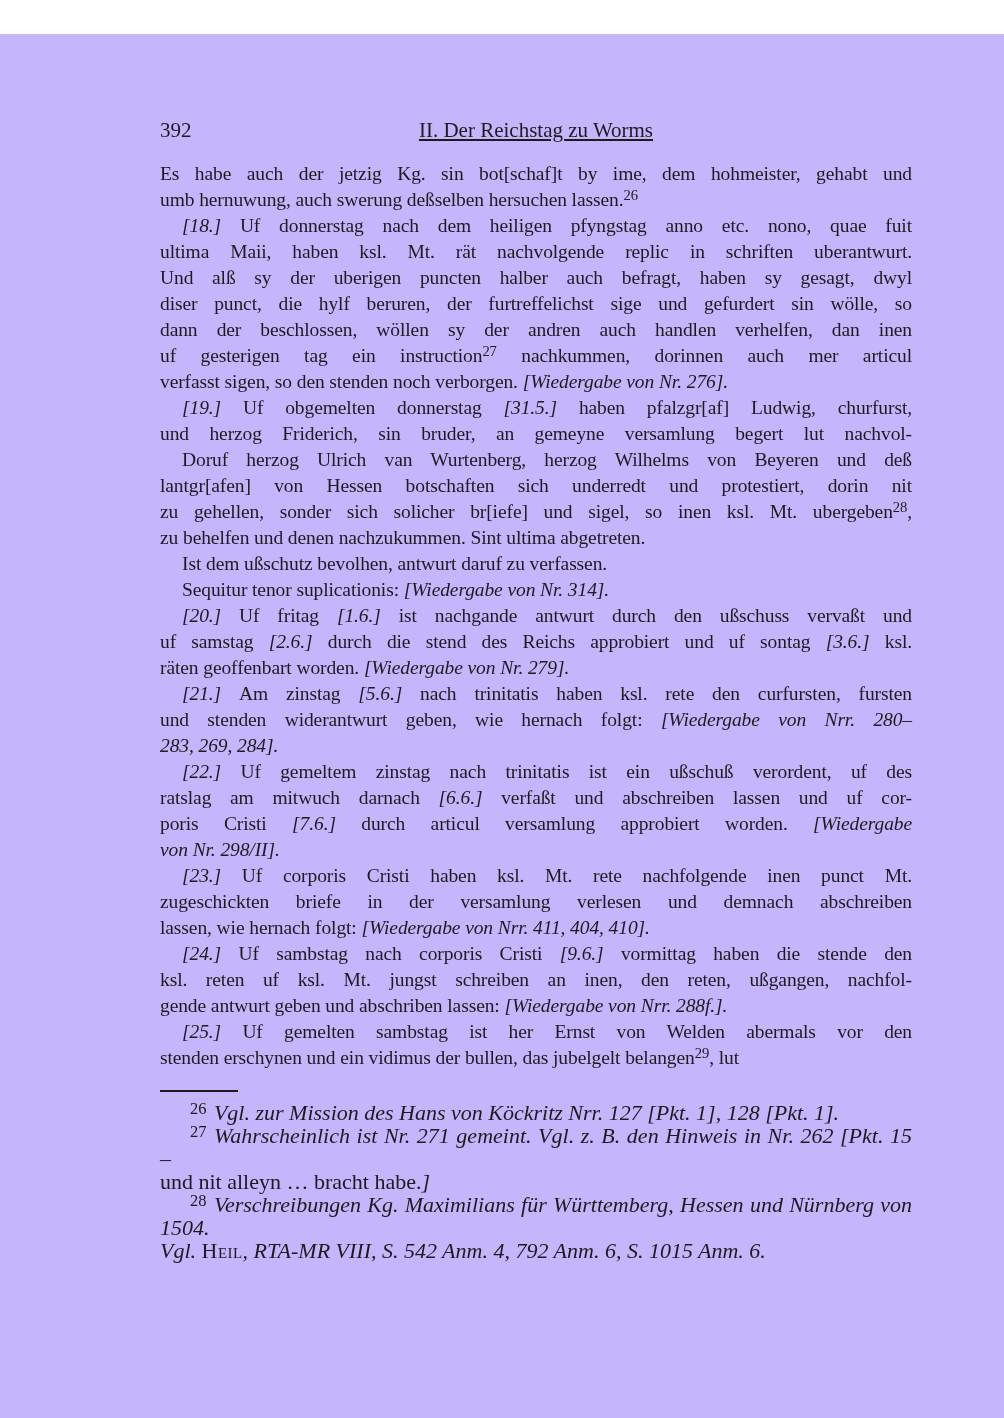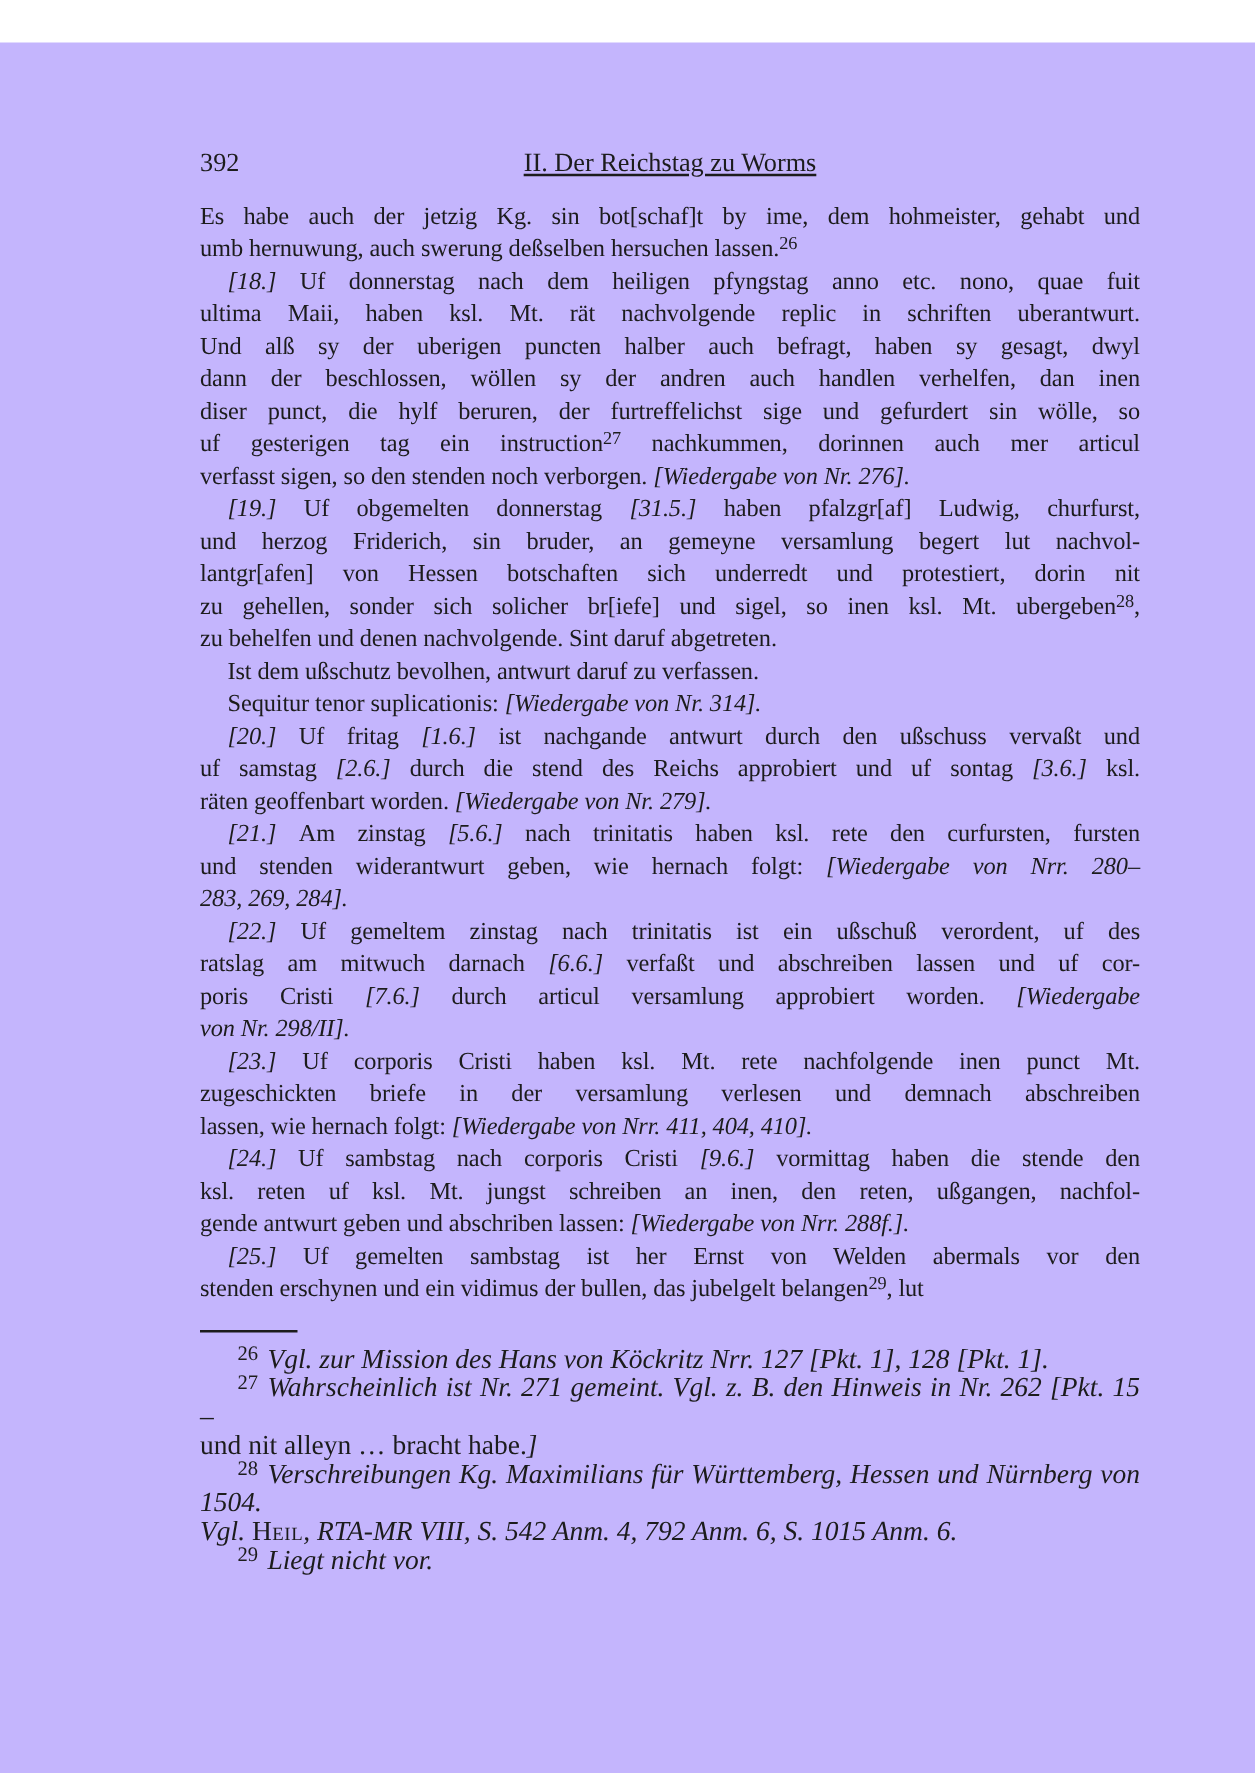--- a/index.html
+++ b/index.html
@@ -92,29 +92,30 @@
     <div class="page-header">
       <span class="page-number">392</span>
       <div class="running-title">II. Der Reichstag zu Worms</div>
     </div>
     <div class="body-text" id="body-text">
         <div class="line"><span>Es habe auch der jetzig Kg. sin bot[schaf]t by ime, dem hohmeister, gehabt und</span></div>
         <div class="line last"><span>umb hernuwung, auch swerung deßselben hersuchen lassen.</span><span class="sup">26</span></div>
         <div class="line indent"><span class="it">[18.] </span><span>Uf donnerstag nach dem heiligen pfyngstag anno etc. nono, quae fuit</span></div>
         <div class="line"><span>ultima Maii, haben ksl. Mt. rät nachvolgende replic in schriften uberantwurt.</span></div>
         <div class="line"><span>Und alß sy der uberigen puncten halber auch befragt, haben sy gesagt, dwyl</span></div>
+        <div class="line"><span>diser punct, die hylf beruren, der furtreffelichst sige und gefurdert sin wölle, so</span></div>
         <div class="line"><span>dann der beschlossen, wöllen sy der andren auch handlen verhelfen, dan inen</span></div>
-        <div class="line"><span>diser punct, die hylf beruren, der furtreffelichst sige und gefurdert sin wölle, so</span></div>
         <div class="line"><span>uf gesterigen tag ein instruction</span><span class="sup">27</span><span> nachkummen, dorinnen auch mer articul</span></div>
         <div class="line last"><span>verfasst sigen, so den stenden noch verborgen. </span><span class="it">[Wiedergabe von Nr. 276].</span></div>
         <div class="line indent"><span class="it">[19.] </span><span>Uf obgemelten donnerstag </span><span class="it">[31.5.] </span><span>haben pfalzgr[af] Ludwig, churfurst,</span></div>
         <div class="line"><span>und herzog Friderich, sin bruder, an gemeyne versamlung begert lut nachvol-</span></div>
+        <div class="line indent"><span>Doruf herzog Ulrich van Wurtenberg, herzog Wilhelms von Beyeren und deß</span></div>
         <div class="line"><span>lantgr[afen] von Hessen botschaften sich underredt und protestiert, dorin nit</span></div>
         <div class="line"><span>zu gehellen, sonder sich solicher br[iefe] und sigel, so inen ksl. Mt. ubergeben</span><span class="sup">28</span><span>,</span></div>
-        <div class="line last"><span>zu behelfen und denen nachvolgende. Sint daruf abgetreten.</span></div>
+        <div class="line last"><span>zu behelfen und denen nachzukummen. Sint ultima abgetreten.</span></div>
         <div class="line indent last"><span>Ist dem ußschutz bevolhen, antwurt daruf zu verfassen.</span></div>
         <div class="line indent last"><span>Sequitur tenor suplicationis: </span><span class="it">[Wiedergabe von Nr. 314].</span></div>
         <div class="line indent"><span class="it">[20.] </span><span>Uf fritag </span><span class="it">[1.6.] </span><span>ist nachgande antwurt durch den ußschuss vervaßt und</span></div>
         <div class="line"><span>uf samstag </span><span class="it">[2.6.] </span><span>durch die stend des Reichs approbiert und uf sontag </span><span class="it">[3.6.] </span><span>ksl.</span></div>
         <div class="line last"><span>räten geoffenbart worden. </span><span class="it">[Wiedergabe von Nr. 279].</span></div>
         <div class="line indent"><span class="it">[21.] </span><span>Am zinstag </span><span class="it">[5.6.] </span><span>nach trinitatis haben ksl. rete den curfursten, fursten</span></div>
         <div class="line"><span>und stenden widerantwurt geben, wie hernach folgt: </span><span class="it">[Wiedergabe von Nrr. 280–</span></div>
         <div class="line last"><span class="it">283, 269, 284].</span></div>
         <div class="line indent"><span class="it">[22.] </span><span>Uf gemeltem zinstag nach trinitatis ist ein ußschuß verordent, uf des</span></div>
         <div class="line"><span>ratslag am mitwuch darnach </span><span class="it">[6.6.] </span><span>verfaßt und abschreiben lassen und uf cor-</span></div>
@@ -129,16 +130,15 @@
         <div class="line indent"><span class="it">[25.] </span><span>Uf gemelten sambstag ist her Ernst von Welden abermals vor den</span></div>
         <div class="line last"><span>stenden erschynen und ein vidimus der bullen, das jubelgelt belangen</span><span class="sup">29</span><span>, lut</span></div>
       </div>
     <hr class="footnote-separator">
     <div class="footnotes" id="footnotes">
         <div class="line indent last"><span class="sup fnum">26</span><span class="it">Vgl. zur Mission des Hans von Köckritz Nrr. 127 [Pkt. 1], 128 [Pkt. 1].</span></div>
         <div class="line indent"><span class="sup fnum">27</span><span class="it">Wahrscheinlich ist Nr. 271 gemeint. Vgl. z. B. den Hinweis in Nr. 262 [Pkt. 15 –</span></div>
         <div class="line last"><span>und nit alleyn … bracht habe.</span><span class="it">]</span></div>
         <div class="line indent"><span class="sup fnum">28</span><span class="it">Verschreibungen Kg. Maximilians für Württemberg, Hessen und Nürnberg von 1504.</span></div>
         <div class="line last"><span class="it">Vgl. </span><span class="sc">Heil</span><span class="it">, RTA-MR VIII, S. 542 Anm. 4, 792 Anm. 6, S. 1015 Anm. 6.</span></div>
-        <div class="line indent last"><span class="sup fnum">29</span><span class="it">Liegt nicht vor.</span></div>
       </div>
   </div>
 </div>
 
 </body></html>

